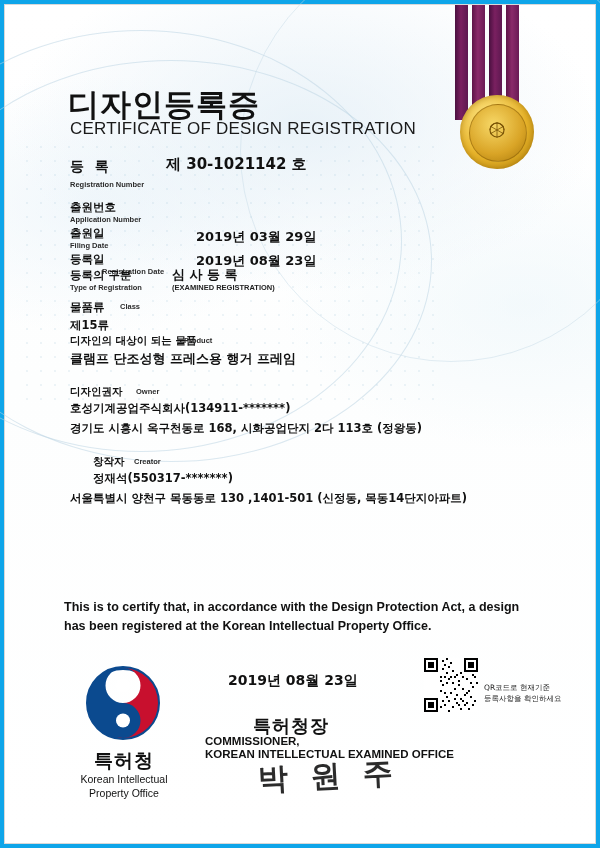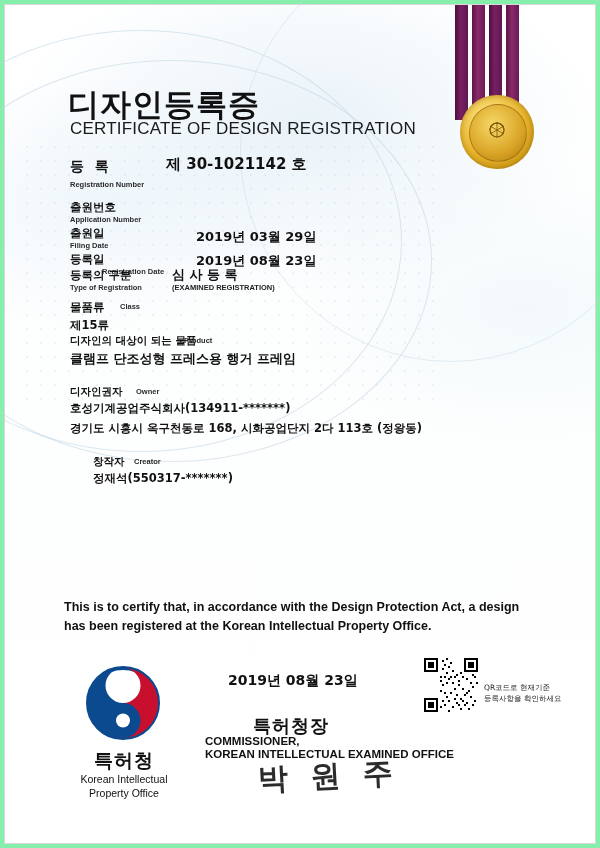--- a/index.html
+++ b/index.html
@@ -8,21 +8,21 @@
     background: #ffffff;
   }
   body {
     font-family: "Liberation Sans", sans-serif;
   }
   #page {
     position: relative;
     width: 600px;
     height: 848px;
     overflow: hidden;
-    background: #86efac;
+    background: #0ea5e9;
   }
   
   .frame {
     position: absolute;
     left: 4px;
     top: 4px;
     width: 592px;
     height: 840px;
     box-sizing: border-box;
     border: 1px solid #d8d8d8;
@@ -380,20 +380,21 @@
   <div class="val" style="left:70px; top:350px;">클램프 단조성형 프레스용 행거 프레임</div>
 
   <div class="lbl-ko" style="left:70px; top:385px; font-size:10.5px;">디자인권자</div>
   <div class="lbl-en" style="left:136px; top:387px;">Owner</div>
   <div class="val small" style="left:70px; top:401px;">호성기계공업주식회사(134911-*******)</div>
   <div class="val small" style="left:70px; top:421px;">경기도 시흥시 옥구천동로 168, 시화공업단지 2다 113호 (정왕동)</div>
 
   <div class="lbl-ko" style="left:93px; top:455px; font-size:10.5px;">창작자</div>
   <div class="lbl-en" style="left:134px; top:457px;">Creator</div>
   <div class="val small" style="left:93px; top:471px;">정재석(550317-*******)</div>
+  <div class="val small" style="left:70px; top:491px;">서울특별시 양천구 목동동로 130 ,1401-501 (신정동, 목동14단지아파트)</div>
 
   <div class="certify-en">This is to certify that, in accordance with the Design Protection Act, a design has been registered at the Korean Intellectual Property Office.</div>
 
   <div class="date-line">2019년 08월 23일</div>
   <div class="commissioner-ko">특허청장</div>
   <div class="commissioner-en1">COMMISSIONER,</div>
   <div class="commissioner-en2">KOREAN INTELLECTUAL EXAMINED OFFICE</div>
   <div class="signature">박 원 주</div>
 
   <div class="logo">

